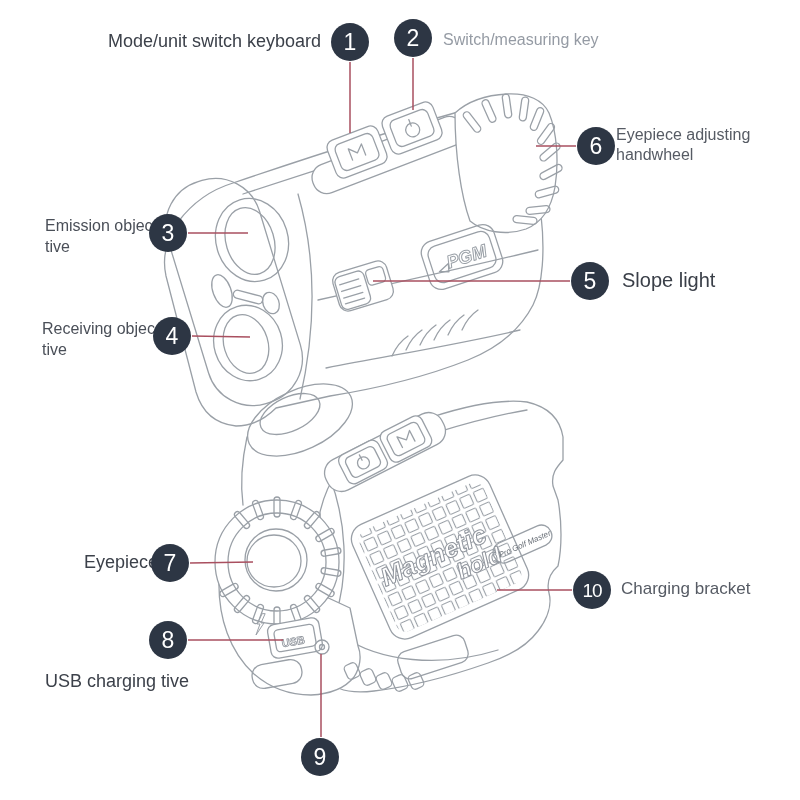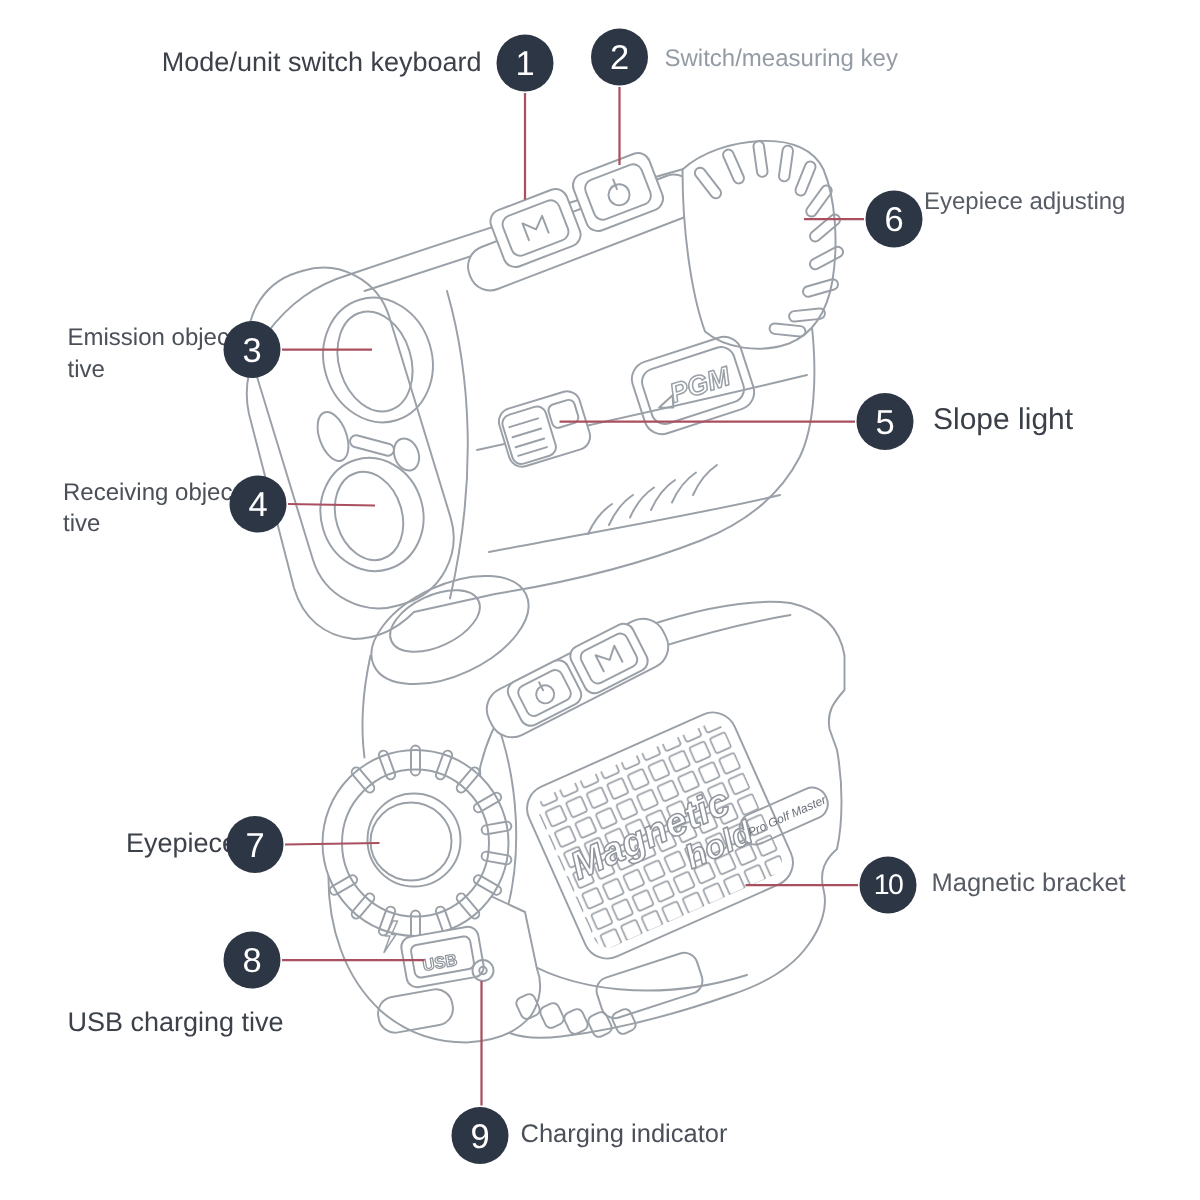--- a/index.html
+++ b/index.html
@@ -253,27 +253,27 @@
     </div>
 <div class="lbl" style="left:42px;top:318px;">
       <span>Receiving objec-</span>
       <span>tive</span>
     </div>
 <div class="lbl lbl-big" style="left:622px;top:270px;">
       <span>Slope light</span>
     </div>
 <div class="lbl lbl-mid" style="left:616px;top:125px;">
       <span>Eyepiece adjusting</span>
+      <span>handwheel</span>
     </div>
 <div class="lbl lbl-dark" style="left:84px;top:551px;">
       <span>Eyepiece</span>
     </div>
 <div class="lbl lbl-dark" style="left:45px;top:670px;">
       <span>USB charging tive</span>
     </div>
 <div class="lbl" style="left:347px;top:745px;font-size:17px;line-height:22px;">
-      <span>Charging indicator</span>
     </div>
 <div class="lbl lbl-mid" style="left:621px;top:579px;font-size:17px;">
-      <span>Magnetic bracket</span>
+      <span>Charging bracket</span>
     </div>
 
 </div>
 
 </body></html>

